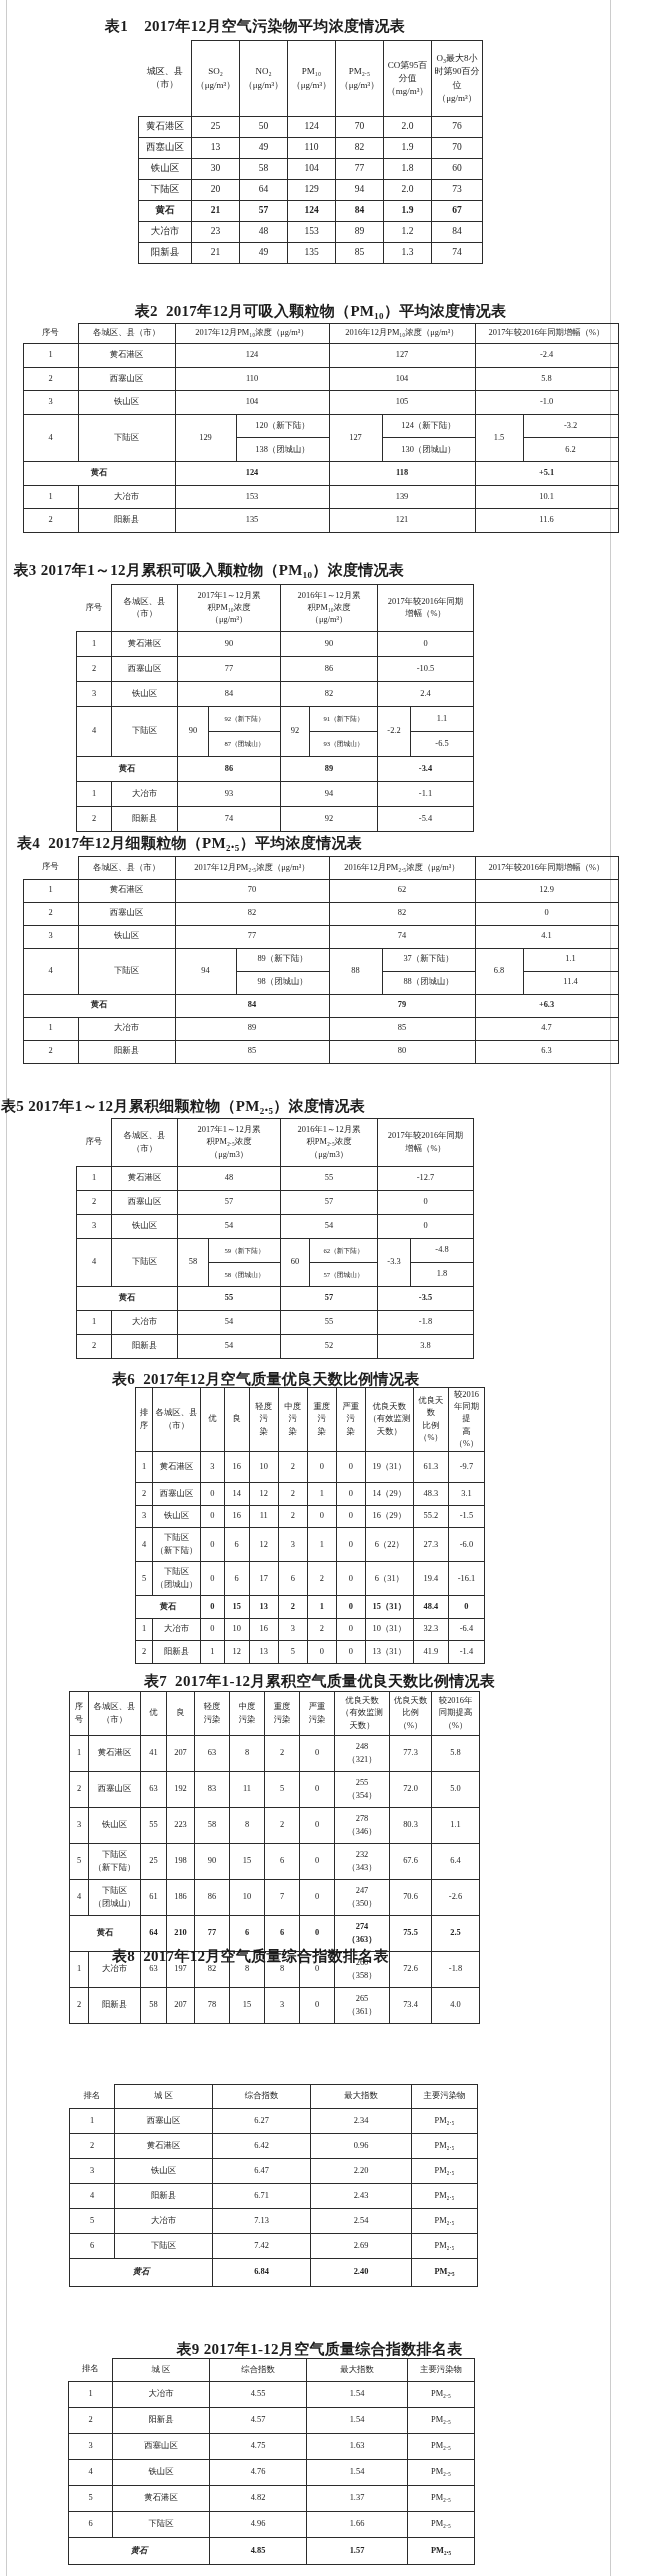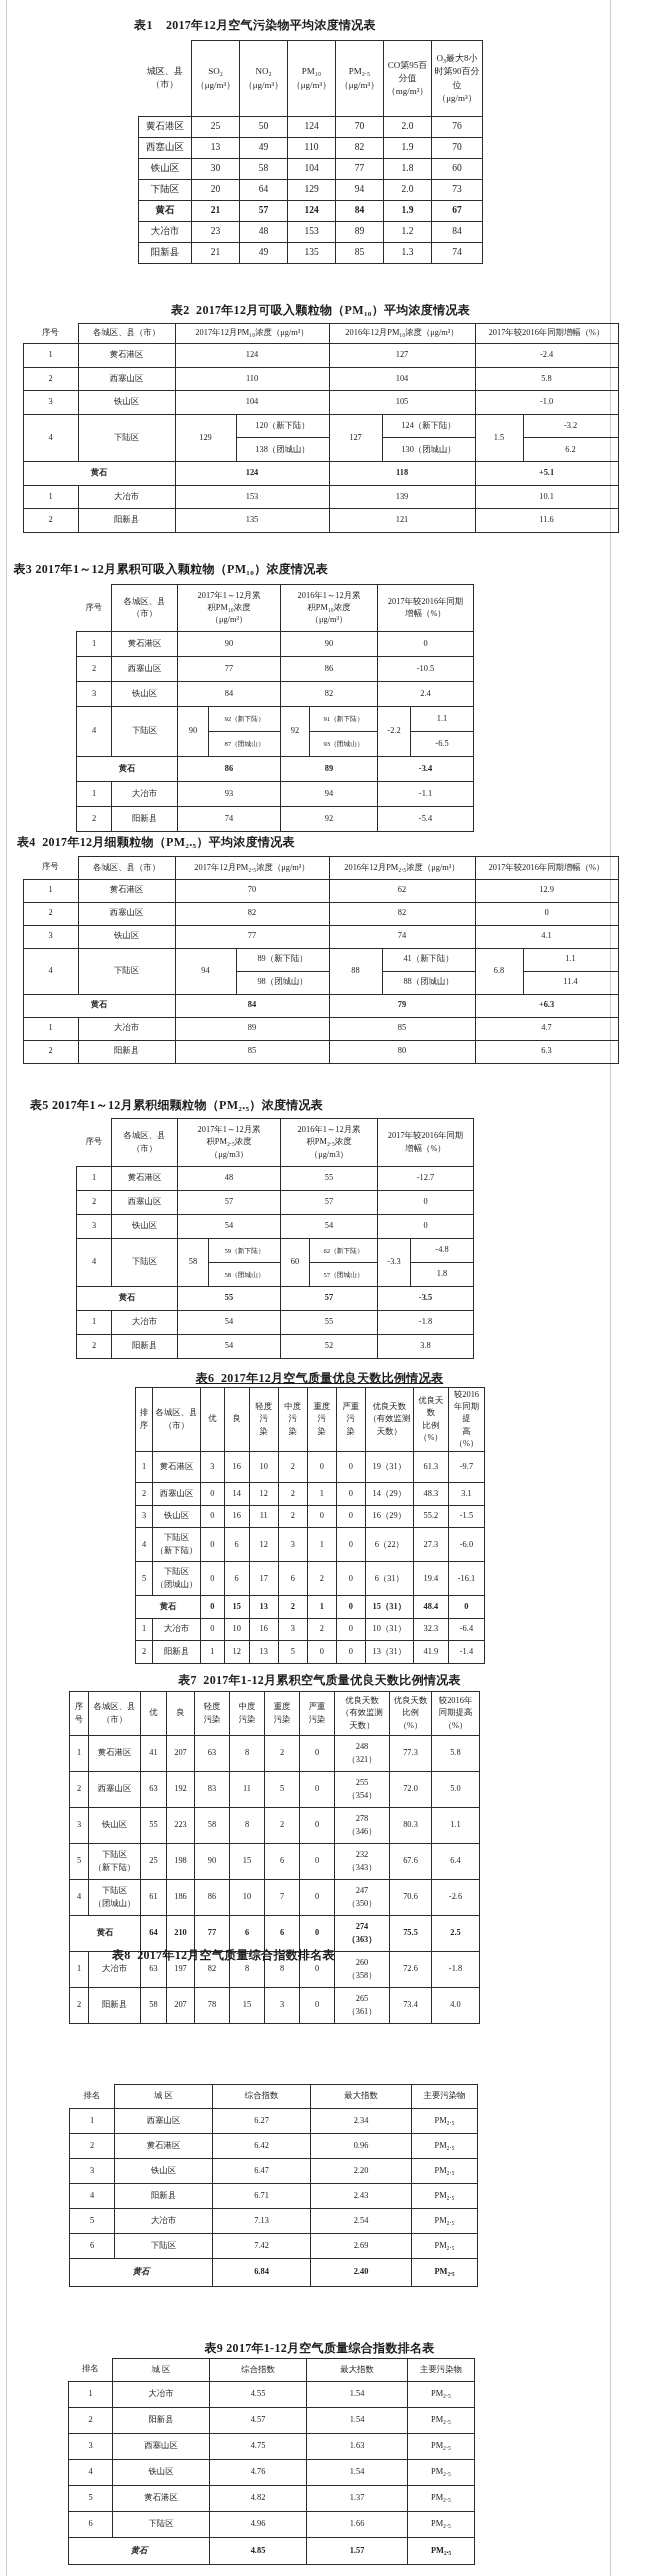--- a/index.html
+++ b/index.html
@@ -9,21 +9,21 @@
     --bg:#ffffff;
   }
   html,body{margin:0;padding:0;}
   body{
     width:656px;height:2576px;position:relative;
     background:var(--bg);color:var(--text);
     font-family:"Liberation Serif","DejaVu Serif",serif;
   }
   .guide{position:absolute;top:0;bottom:0;width:0.6px;background:var(--guide);}
   .tbl-title{
-    position:absolute;font-weight:bold;font-size:12px;color:#1c1c1c;
+    position:absolute;font-weight:bold;font-size:15px;color:#1c1c1c;
     white-space:pre;letter-spacing:0.3px;
   }
   table.doc{
     position:absolute;border-collapse:collapse;table-layout:fixed;
     font-size:8.4px;color:var(--text);
   }
   table.doc td{
     border:0.6px solid var(--border);
     text-align:center;vertical-align:middle;
     padding:1.1px 1.7px;white-space:pre-line;line-height:1.45;
@@ -83,22 +83,22 @@
 
   #t9{left:68px;top:2358px;width:406px;}
   #t9 tr{height:26px;}
   #t9 tr:first-child{height:22.5px;}
   #t9 tr:last-child{height:27.5px;}
 
   #title-t1{left:84px;top:17px;width:342px;text-align:center;}
   #title-t2{left:79px;top:302px;width:483px;text-align:center;}
   #title-t3{left:13.5px;top:561px;}
   #title-t4{left:17px;top:834px;}
-  #title-t5{left:30px;top:1097px;}
-  #title-t6{left:112px;top:1370px;width:415px;text-align:center;text-decoration:underline;}
+  #title-t5{left:1px;top:1097px;}
+  #title-t6{left:112px;top:1370px;width:415px;text-align:left;}
   #title-t7{left:112px;top:1672px;width:415px;text-align:center;}
   #title-t8{left:112px;top:1947px;width:415px;text-align:left;}
   #title-t9{left:112px;top:2340px;width:415px;text-align:center;}
 </style>
 </head>
 <body>
 
 <div class="page-root">
 
   <div class="guide" style="left:5.6px"></div>
@@ -405,21 +405,21 @@
           <td colspan="2">77</td>
           <td colspan="2">74</td>
           <td colspan="2">4.1</td>
         </tr>
         <tr>
           <td rowspan="2">4</td>
           <td rowspan="2">下陆区</td>
           <td rowspan="2">94</td>
           <td>89（新下陆）</td>
           <td rowspan="2">88</td>
-          <td>41（新下陆）</td>
+          <td>37（新下陆）</td>
           <td rowspan="2">6.8</td>
           <td>1.1</td>
         </tr>
         <tr>
           <td class="nl">98（团城山）</td>
           <td>88（团城山）</td>
           <td>11.4</td>
         </tr>
         <tr class="sum">
           <td colspan="2">黄石</td>

